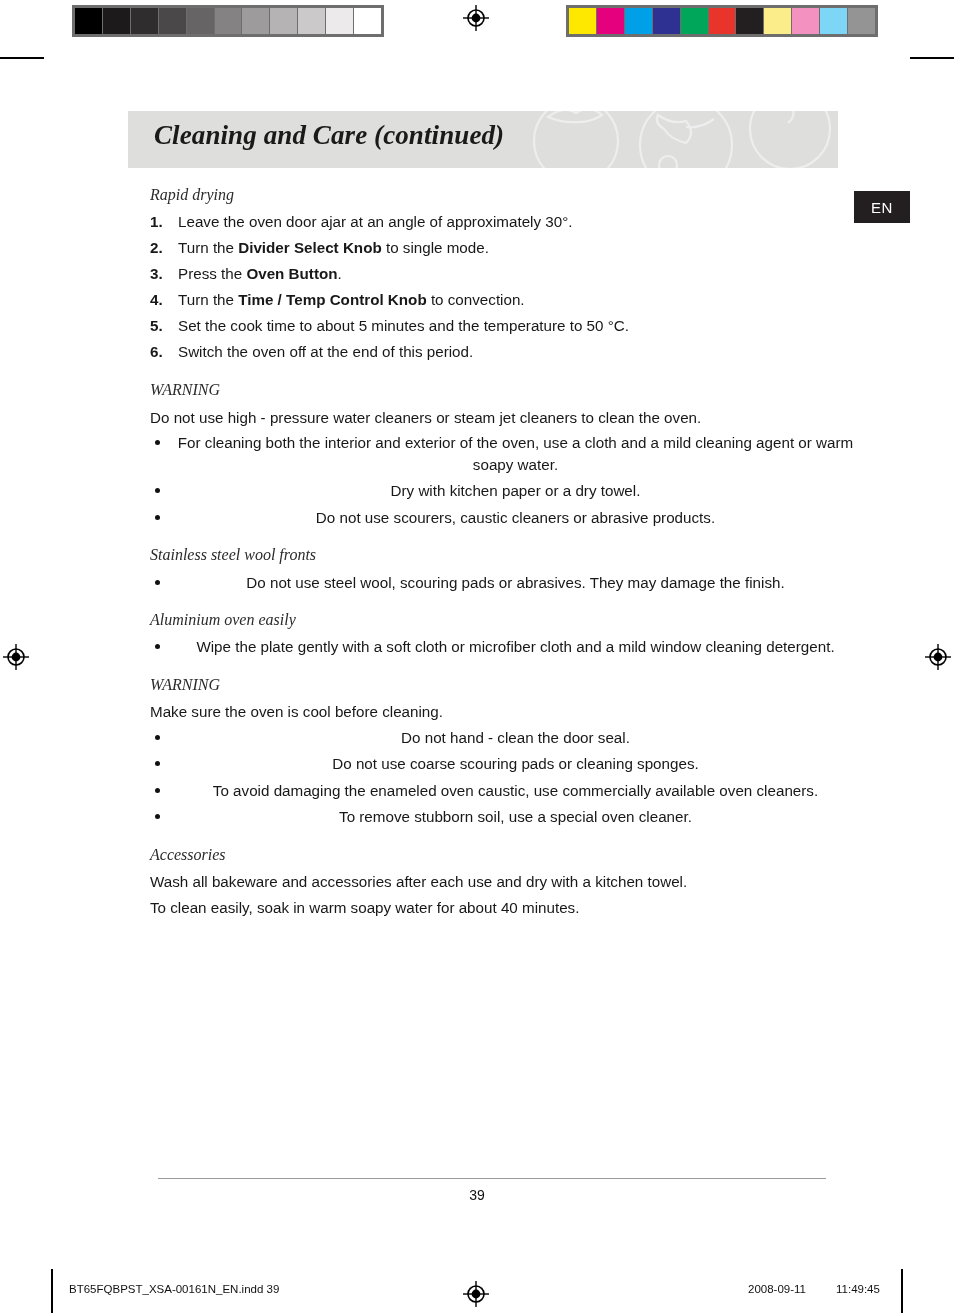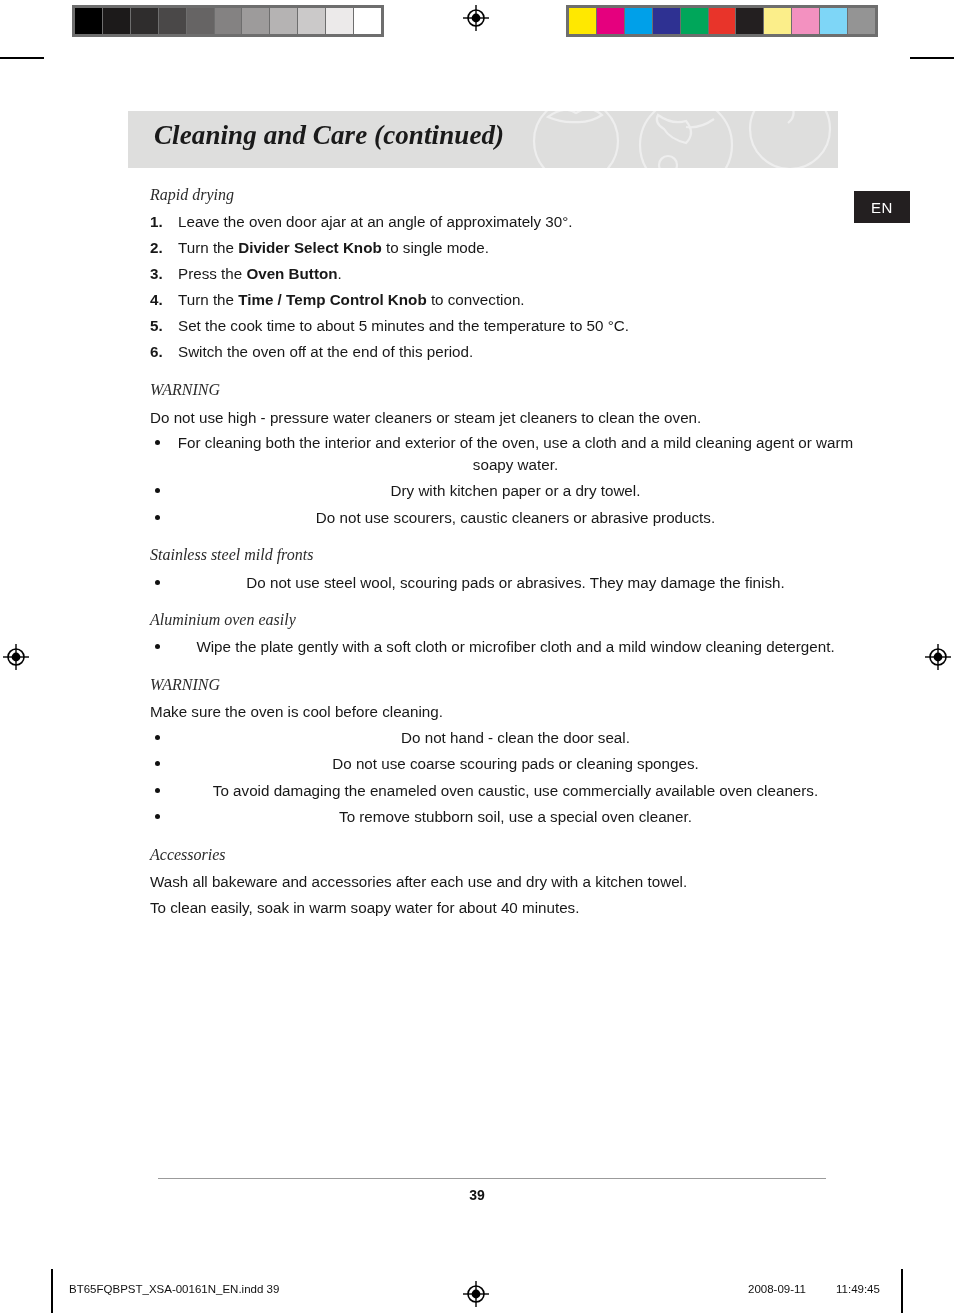--- a/index.html
+++ b/index.html
@@ -172,21 +172,21 @@
     height: 1px;
     background: #9b9b9b;
   }
   .page-number {
     position: absolute;
     left: 0;
     top: 1187px;
     width: 954px;
     text-align: center;
     font-size: 14px;
-    font-weight: bold;
+    font-weight: normal;
     color: #111;
   }
 
   .footer-meta {
     position: absolute;
     top: 1283px;
     font-size: 11.5px;
     color: #111;
     white-space: nowrap;
   }
@@ -300,21 +300,21 @@
 
   <p class="subhead gap-top">WARNING</p>
   <p class="para">Do not use high - pressure water cleaners or steam jet cleaners to clean the oven.</p>
 
   <ul class="bullets" id="bullets-exterior">
       <li><span class="dot"></span><span>For cleaning both the interior and exterior of the oven, use a cloth and a mild cleaning agent or warm soapy water.</span></li>
       <li><span class="dot"></span><span>Dry with kitchen paper or a dry towel.</span></li>
       <li><span class="dot"></span><span>Do not use scourers, caustic cleaners or abrasive products.</span></li>
     </ul>
 
-  <p class="subhead gap-top">Stainless steel mild fronts</p>
+  <p class="subhead gap-top">Stainless steel wool fronts</p>
   <ul class="bullets" id="bullets-stainless">
       <li><span class="dot"></span><span>Do not use steel wool, scouring pads or abrasives. They may damage the finish.</span></li>
     </ul>
 
   <p class="subhead gap-top">Aluminium oven easily</p>
   <ul class="bullets" id="bullets-aluminium">
       <li><span class="dot"></span><span>Wipe the plate gently with a soft cloth or microfiber cloth and a mild window cleaning detergent.</span></li>
     </ul>
 
   <p class="subhead gap-top">WARNING</p>

